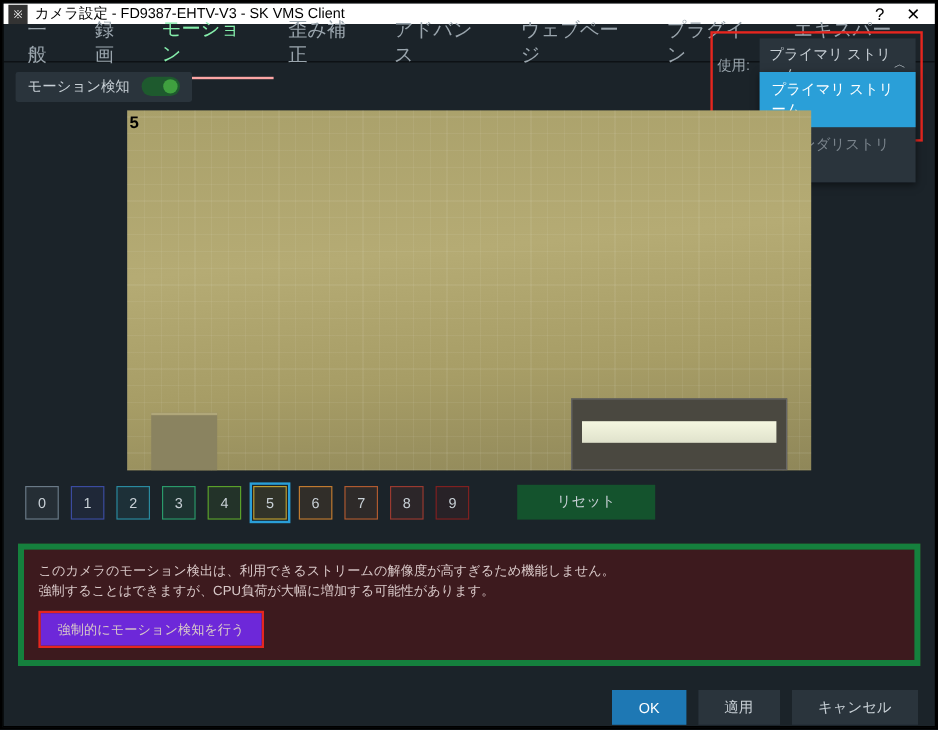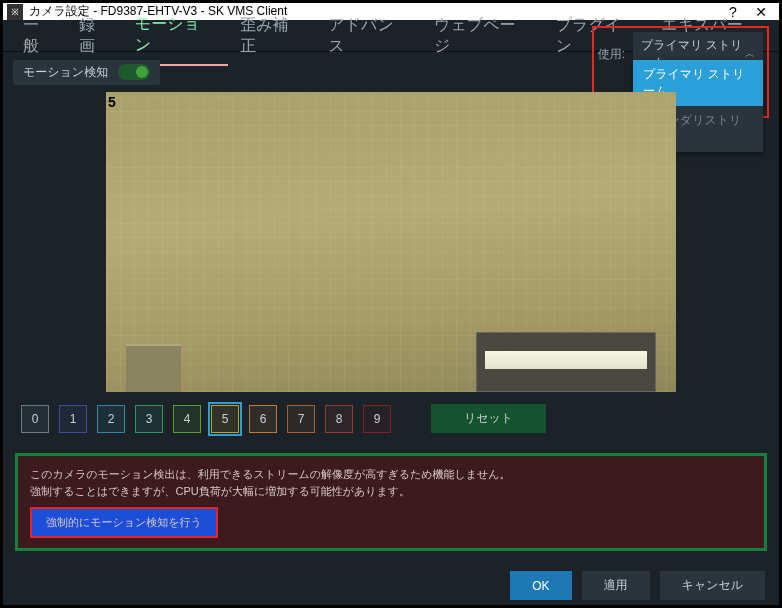--- a/index.html
+++ b/index.html
@@ -27,23 +27,23 @@
 .preview{position:relative;width:570px;height:300px;background:linear-gradient(175deg,#a9a06a 0%,#b5ab74 40%,#a79d66 70%,#8f8759 100%);overflow:hidden;background-image:repeating-linear-gradient(0deg,rgba(255,255,255,.06) 0,rgba(255,255,255,.06) 1px,transparent 1px,transparent 14px),repeating-linear-gradient(90deg,rgba(255,255,255,.06) 0,rgba(255,255,255,.06) 1px,transparent 1px,transparent 14px),linear-gradient(175deg,#a9a06a 0%,#b5ab74 40%,#a79d66 70%,#8f8759 100%)}
 .preview .corner{position:absolute;top:2px;left:2px;font-size:14px;font-weight:bold;color:#000}
 .fixture{position:absolute;bottom:0;right:20px;width:180px;height:60px;background:#4a4840;border:1px solid #666}
 .fixture::before{content:"";position:absolute;top:18px;left:8px;right:8px;height:18px;background:linear-gradient(180deg,#f5f7e0,#e0e2cc)}
 .fixture2{position:absolute;bottom:0;left:20px;width:55px;height:48px;background:#8a8360;border-top:2px solid #b0a77a}
 .sens-section{padding:12px 18px}
 .sens-label{font-size:12px;color:#9aa5ad;margin-bottom:8px}
 .sens-row{display:flex;align-items:center;gap:10px}
 .sens-box{width:28px;height:28px;border:1px solid;display:flex;align-items:center;justify-content:center;font-size:12px;cursor:pointer;color:#c8d0d6}
 .reset-btn{margin-left:30px;background:#14532d;color:#c8d0d6;padding:6px 33px;font-size:12px;border:none;cursor:pointer}
-.warning{margin:8px 12px;background:#3d1a1e;border:3px solid #15803d;padding:10px 12px;font-size:11px;color:#d8c8c8;line-height:1.5}
+.warning{margin:8px 12px;background:#3d1a1e;border:5px solid #15803d;padding:10px 12px;font-size:11px;color:#d8c8c8;line-height:1.5}
 .force-btn-wrap{display:inline-block;border:2px solid #e6261f;margin-top:8px}
-.force-btn{background:#1d4ed8;color:#d8c8c8;padding:6px 14px;font-size:11px;border:none;cursor:pointer}
+.force-btn{background:#6d28d9;color:#d8c8c8;padding:6px 14px;font-size:11px;border:none;cursor:pointer}
 .footer{margin-top:auto;padding:12px 14px;display:flex;justify-content:flex-end;gap:10px}
 .fbtn{padding:6px 22px;font-size:12px;border:none;cursor:pointer;background:#2a343c;color:#c8d0d6}
 .fbtn.primary{background:#1e78b4;color:#fff}
 </style>
 </head>
 <body>
 
 <div class="window">
 
   <div class="titlebar">

